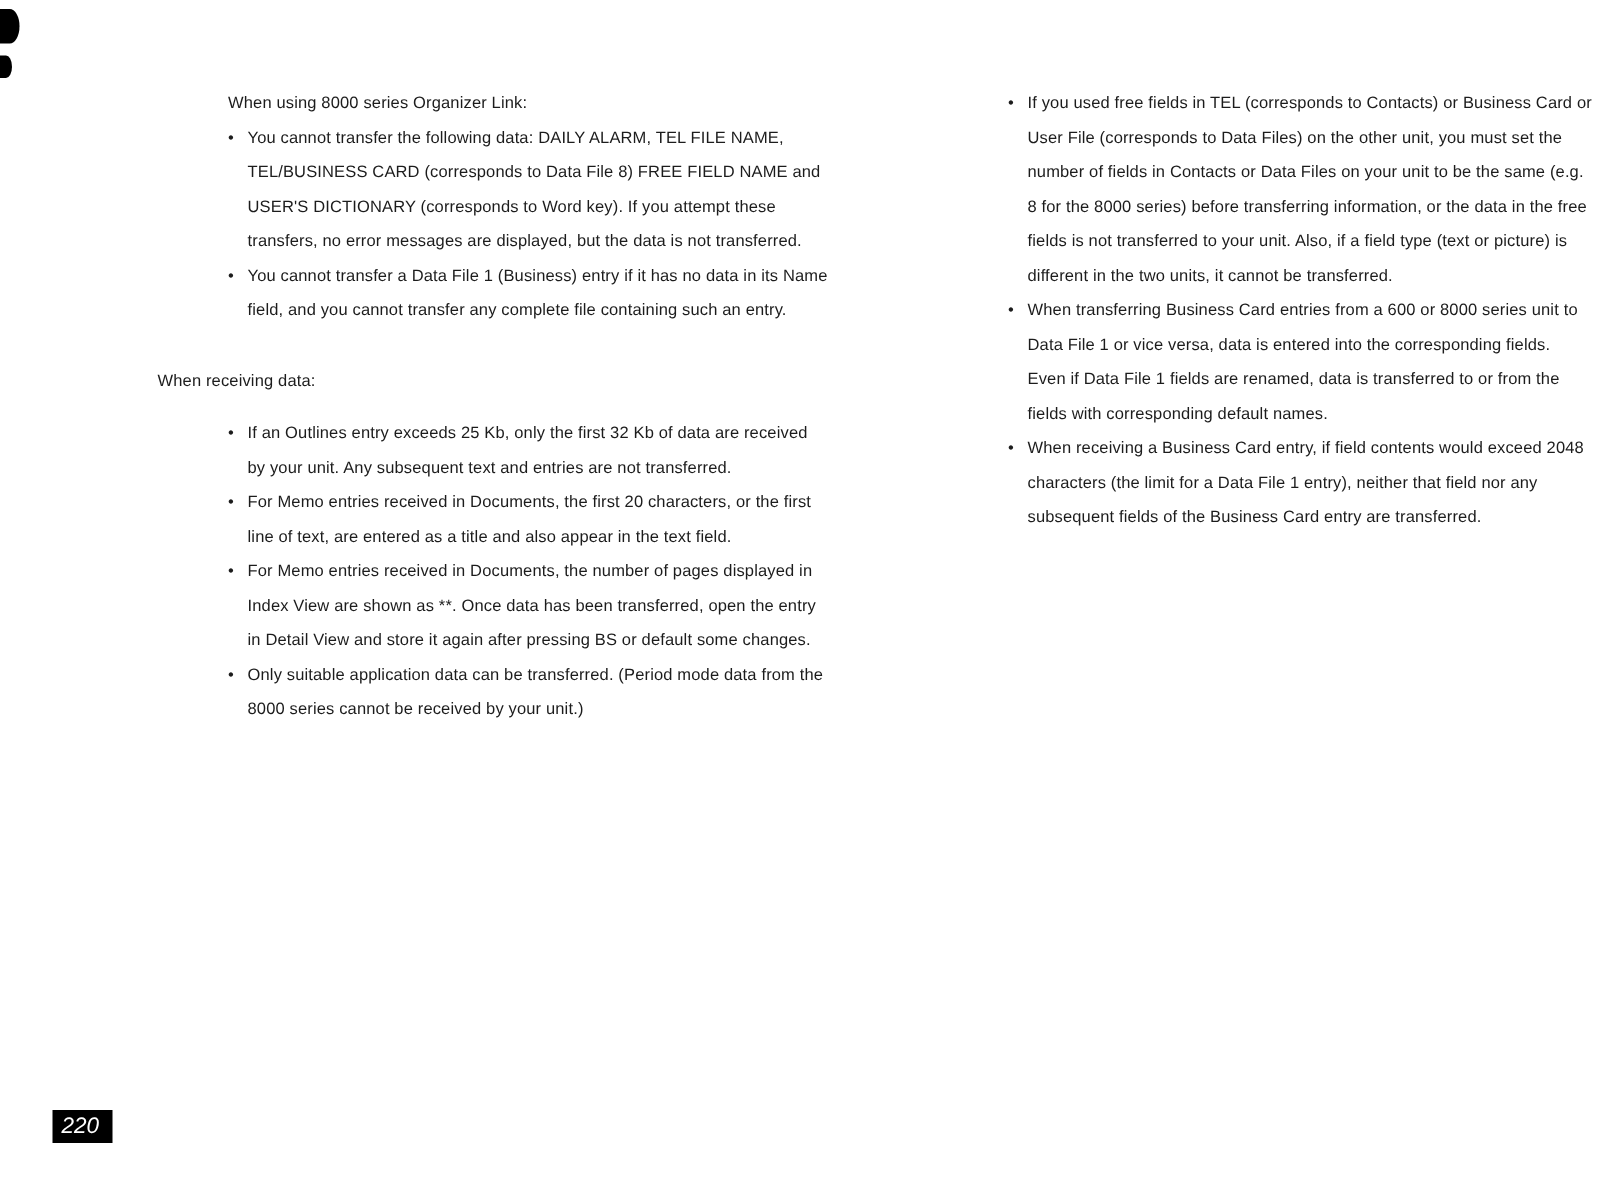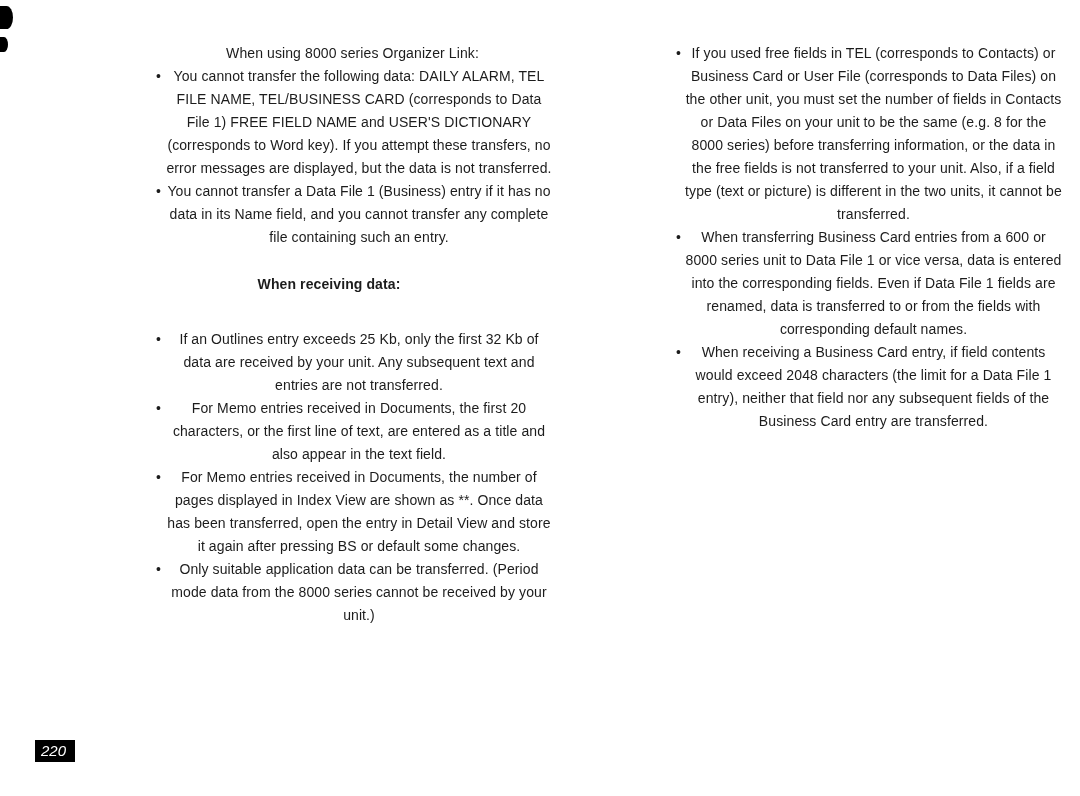--- a/index.html
+++ b/index.html
@@ -10,25 +10,24 @@
     width: 1080px;
     height: 796px;
     background: #ffffff;
     font-family: "Liberation Sans", sans-serif;
     color: #1c1c1c;
     position: relative;
     overflow: hidden;
   }
   .col {
     position: absolute;
-    top: 42px;
-    font-size: 14px;
+    top: 58px;
+    font-size: 11px;
     line-height: 23px;
     letter-spacing: 0.1px;
-    text-align: center;
   }
   .col-left {
     left: 105px;
     width: 448px;
   }
   .col-right {
     left: 672px;
     width: 390px;
   }
   .intro-line {
@@ -41,23 +40,23 @@
   .col-left .bullet {
     margin-left: 47px;
   }
   .bullet .marker {
     flex: 0 0 13px;
   }
   .bullet .btxt {
     flex: 1;
   }
   .section-heading {
-    font-weight: bold;
+    font-weight: normal;
     margin-top: 24px;
-    margin-bottom: 32px;
+    margin-bottom: 12px;
   }
   .bold-inline {
     font-weight: normal;
   }
   .page-num {
     position: absolute;
     left: 35px;
     top: 740px;
     background: #000000;
     color: #ffffff;
@@ -91,21 +90,21 @@
 
 <div class="artifact artifact-1"></div>
 <div class="artifact artifact-2"></div>
 
 <div class="col col-left">
 
   <div class="intro-line">When using 8000 series Organizer Link:</div>
 
   <div class="bullet">
     <span class="marker">•</span>
-    <span class="btxt">You cannot transfer the following data: DAILY ALARM, TEL FILE NAME, TEL/BUSINESS CARD (corresponds to Data File 1) FREE FIELD NAME and USER'S DICTIONARY (corresponds to Word key). If you attempt these transfers, no error messages are displayed, but the data is not transferred.</span>
+    <span class="btxt">You cannot transfer the following data: DAILY ALARM, TEL FILE NAME, TEL/BUSINESS CARD (corresponds to Data File 8) FREE FIELD NAME and USER'S DICTIONARY (corresponds to Word key). If you attempt these transfers, no error messages are displayed, but the data is not transferred.</span>
   </div>
 
   <div class="bullet">
     <span class="marker">•</span>
     <span class="btxt">You cannot transfer a Data File 1 (Business) entry if it has no data in its Name field, and you cannot transfer any complete file containing such an entry.</span>
   </div>
 
   <div class="section-heading">When receiving data:</div>
 
   <div class="bullet">

